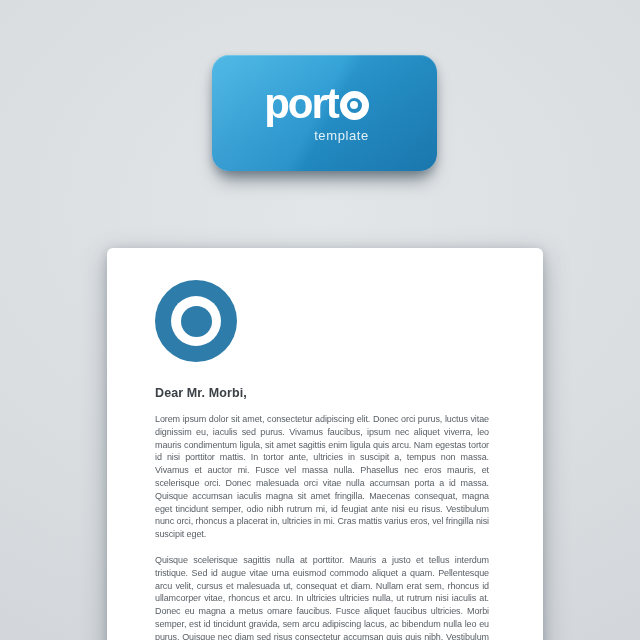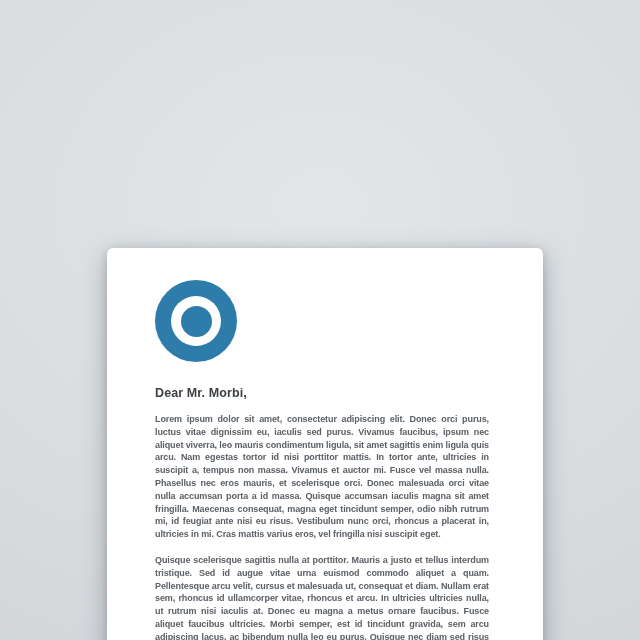--- a/index.html
+++ b/index.html
@@ -143,28 +143,38 @@
     letter-spacing: 0.1px;
   }
 
   .para {
     margin: 13px 0 0 0;
     color: var(--body-text);
     font-size: 9px;
     line-height: 12.8px;
     letter-spacing: -0.1px;
     text-align: justify;
-    font-weight: bold;
   }
 </style>
 </head>
 <body>
 
 <div class="stage">
 
+  <div class="card">
+    <div class="card-logo" aria-label="porto">
+      <div class="logo-row">
+        <span class="logo-wordmark">port</span>
+        <span class="logo-o">
+          <span class="logo-o-dot"></span>
+        </span>
+      </div>
+      <div class="logo-tagline">template</div>
+    </div>
+  </div>
 
   <div class="paper">
     <div class="doc-logo">
       <div class="doc-logo-ring">
         <div class="doc-logo-dot"></div>
       </div>
     </div>
 
     <div class="salutation">Dear Mr. Morbi,</div>
 

